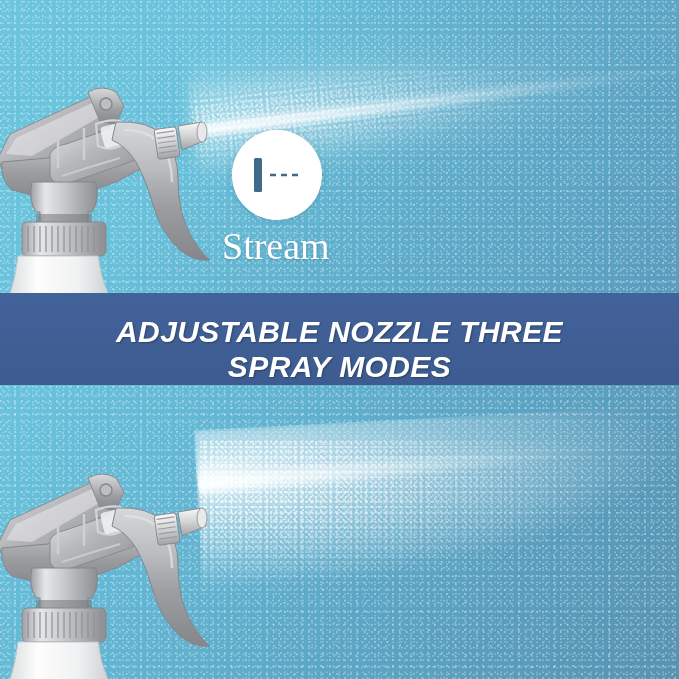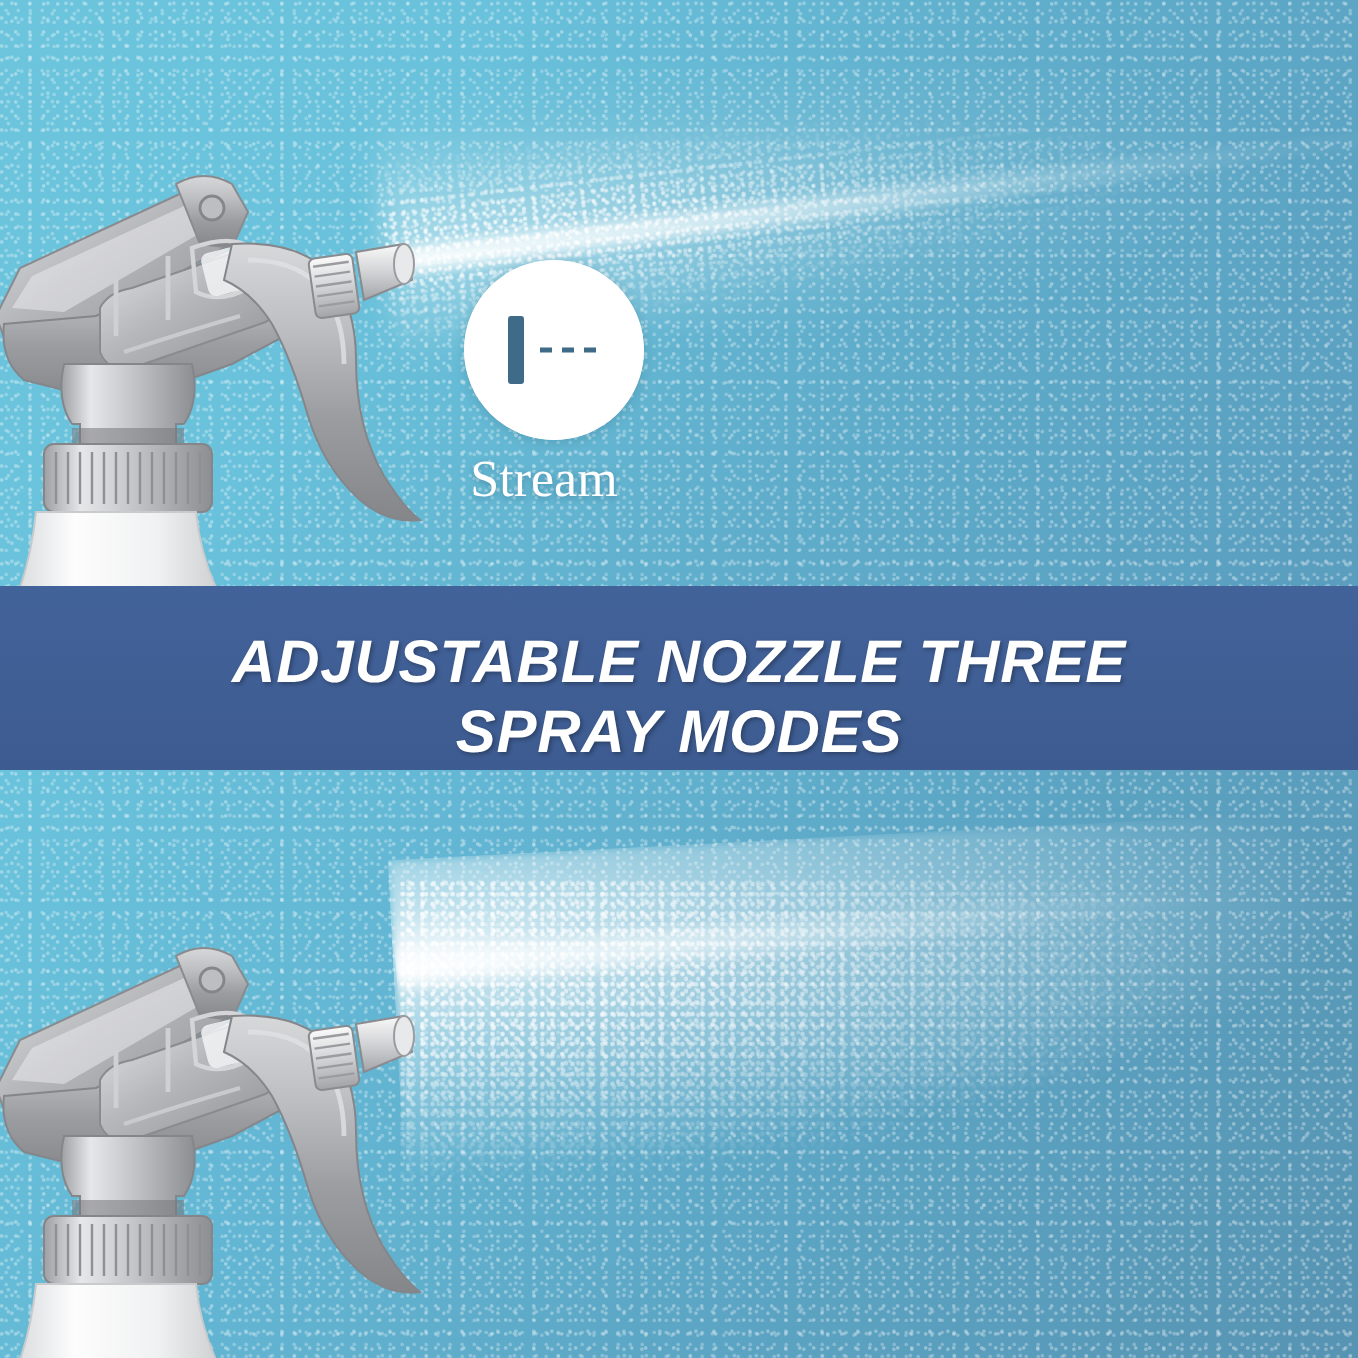--- a/index.html
+++ b/index.html
@@ -159,21 +159,21 @@
     width:90px;height:90px;border-radius:50%;
     background:#ffffff;
     display:block;
     box-shadow:0 1px 6px rgba(20,60,85,.18);
   }
   .mode-label{
     display:block;
     margin-top:6px;
     color:#ffffff;
     font-family:"Liberation Serif",serif;
-    font-size:26px;line-height:1.1;
+    font-size:38px;line-height:1.1;
     text-shadow:0 1px 3px rgba(25,70,95,.35);
     white-space:nowrap;
   }
   .mode.stream .mode-label{margin-left:-10px;}
   .mode.mist .mode-label{margin-left:0;}
 </style>
 </head>
 <body>
 
 <div class="shot">

